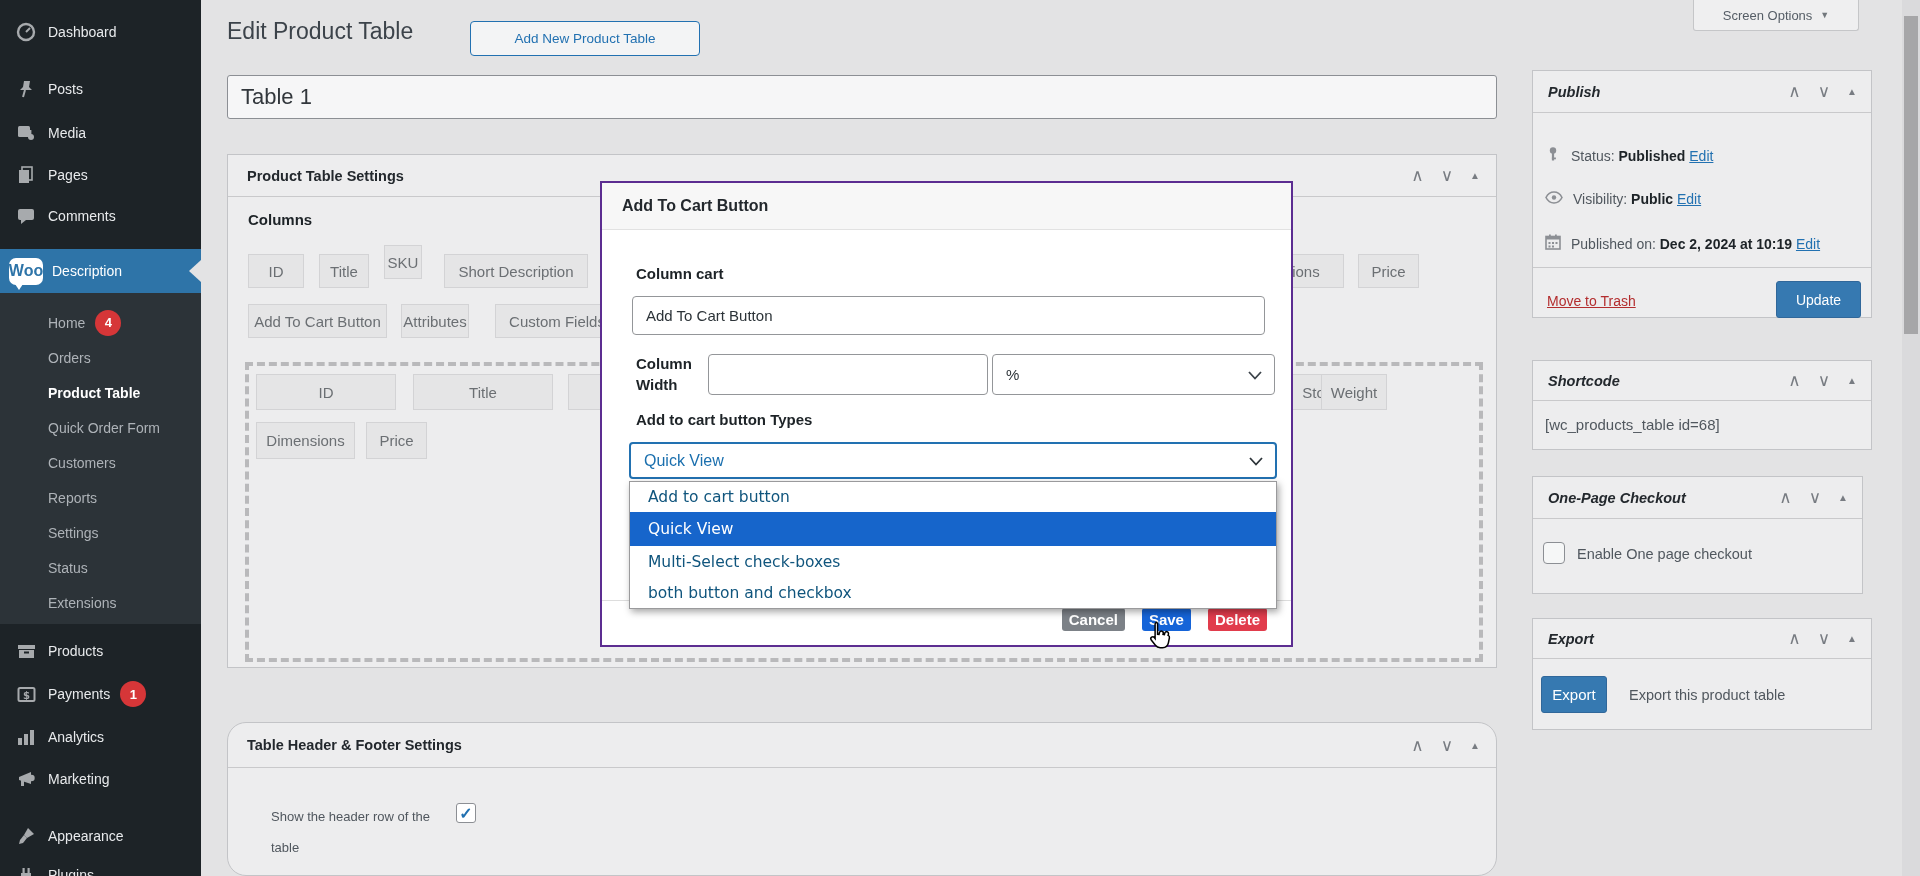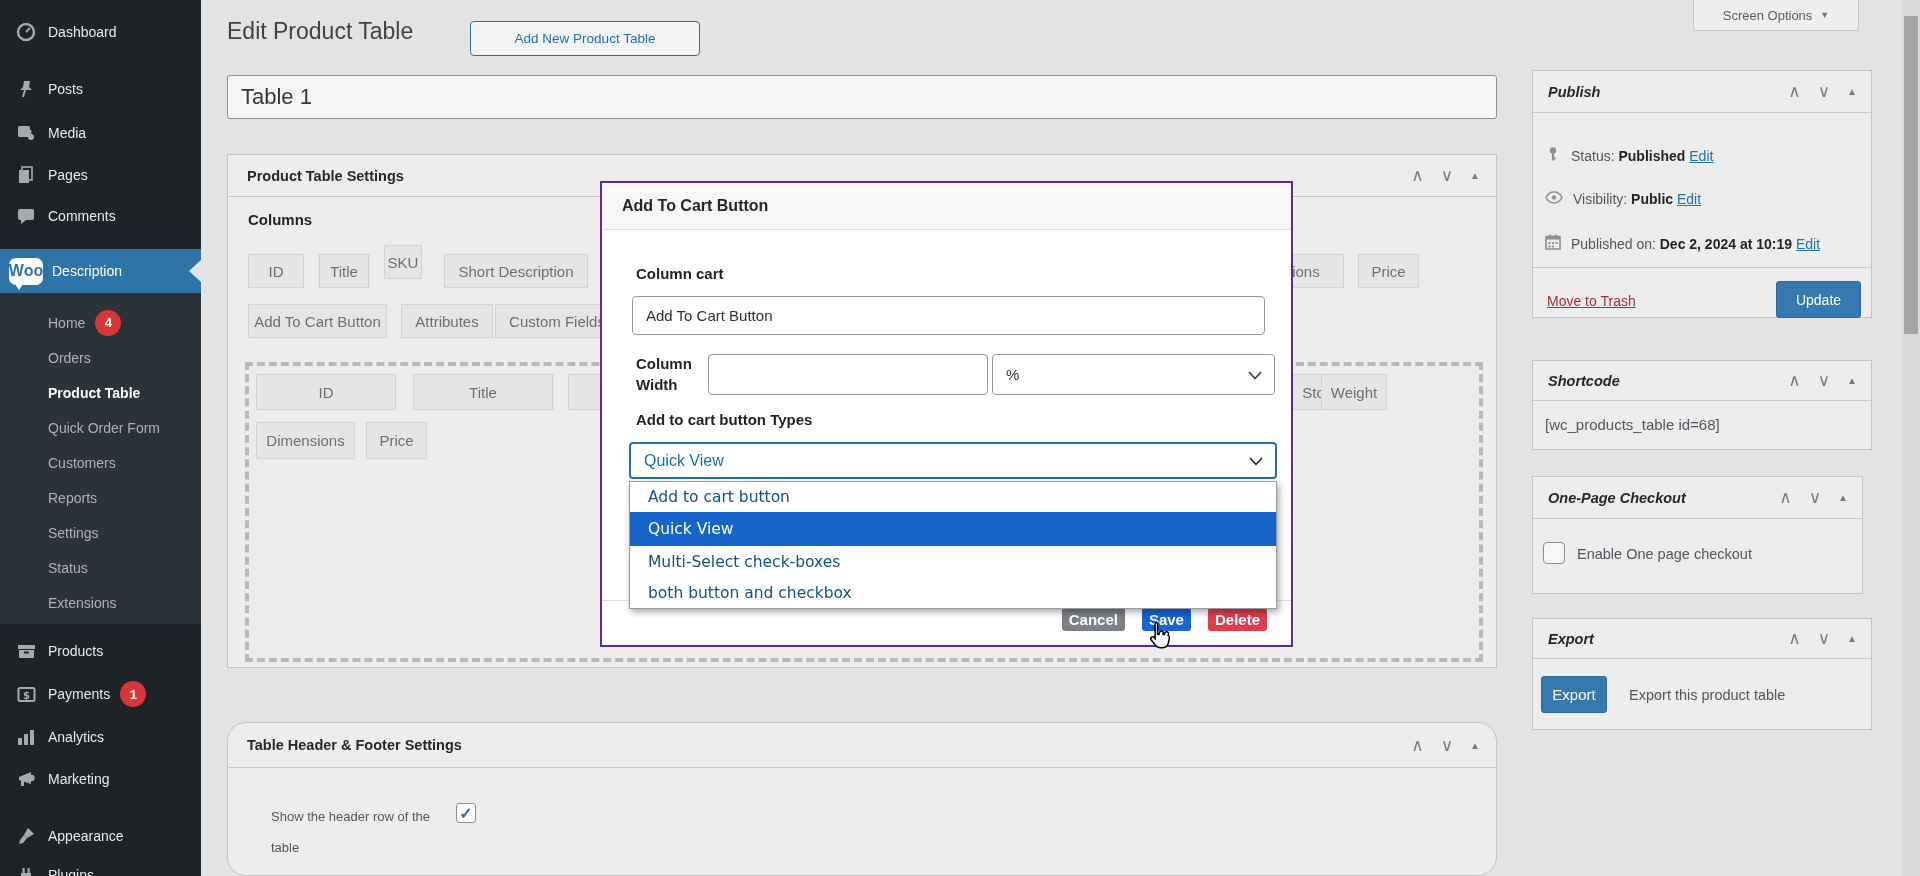--- a/index.html
+++ b/index.html
@@ -281,21 +281,21 @@
     <div class="abs" style="left:20px; top:56px; font-size:15px; font-weight:bold; color:#1d2327;">Columns</div>
 
     <div class="col-btn" style="left:20px; top:99px; width:56px;">ID</div>
     <div class="col-btn" style="left:91px; top:99px; width:50px;">Title</div>
     <div class="col-btn" style="left:156px; top:90px; width:38px;">SKU</div>
     <div class="col-btn" style="left:216px; top:99px; width:144px;">Short Description</div>
     <div class="col-btn" style="left:989px; top:99px; width:127px;">Dimensions</div>
     <div class="col-btn" style="left:1130px; top:99px; width:61px;">Price</div>
 
     <div class="col-btn" style="left:20px; top:149px; width:139px;">Add To Cart Button</div>
-    <div class="col-btn" style="left:173px; top:149px; width:92px;">Attributes</div>
+    <div class="col-btn" style="left:173px; top:149px; width:68px;">Attributes</div>
     <div class="col-btn" style="left:267px; top:149px; width:124px;">Custom Fields</div>
 
     <div class="dashed-zone">
       <div class="col-btn" style="left:7px; top:8px; width:140px; height:36px;">ID</div>
       <div class="col-btn" style="left:164px; top:8px; width:140px; height:36px;">Title</div>
       <div class="col-btn" style="left:319px; top:8px; width:120px; height:36px;"></div>
       <div class="col-btn" style="left:1040px; top:8px; width:64px; height:36px;">Stock</div>
       <div class="col-btn" style="left:1072px; top:8px; width:66px; height:36px;">Weight</div>
       <div class="col-btn" style="left:7px; top:56px; width:99px; height:37px;">Dimensions</div>
       <div class="col-btn" style="left:117px; top:56px; width:61px; height:37px;">Price</div>

